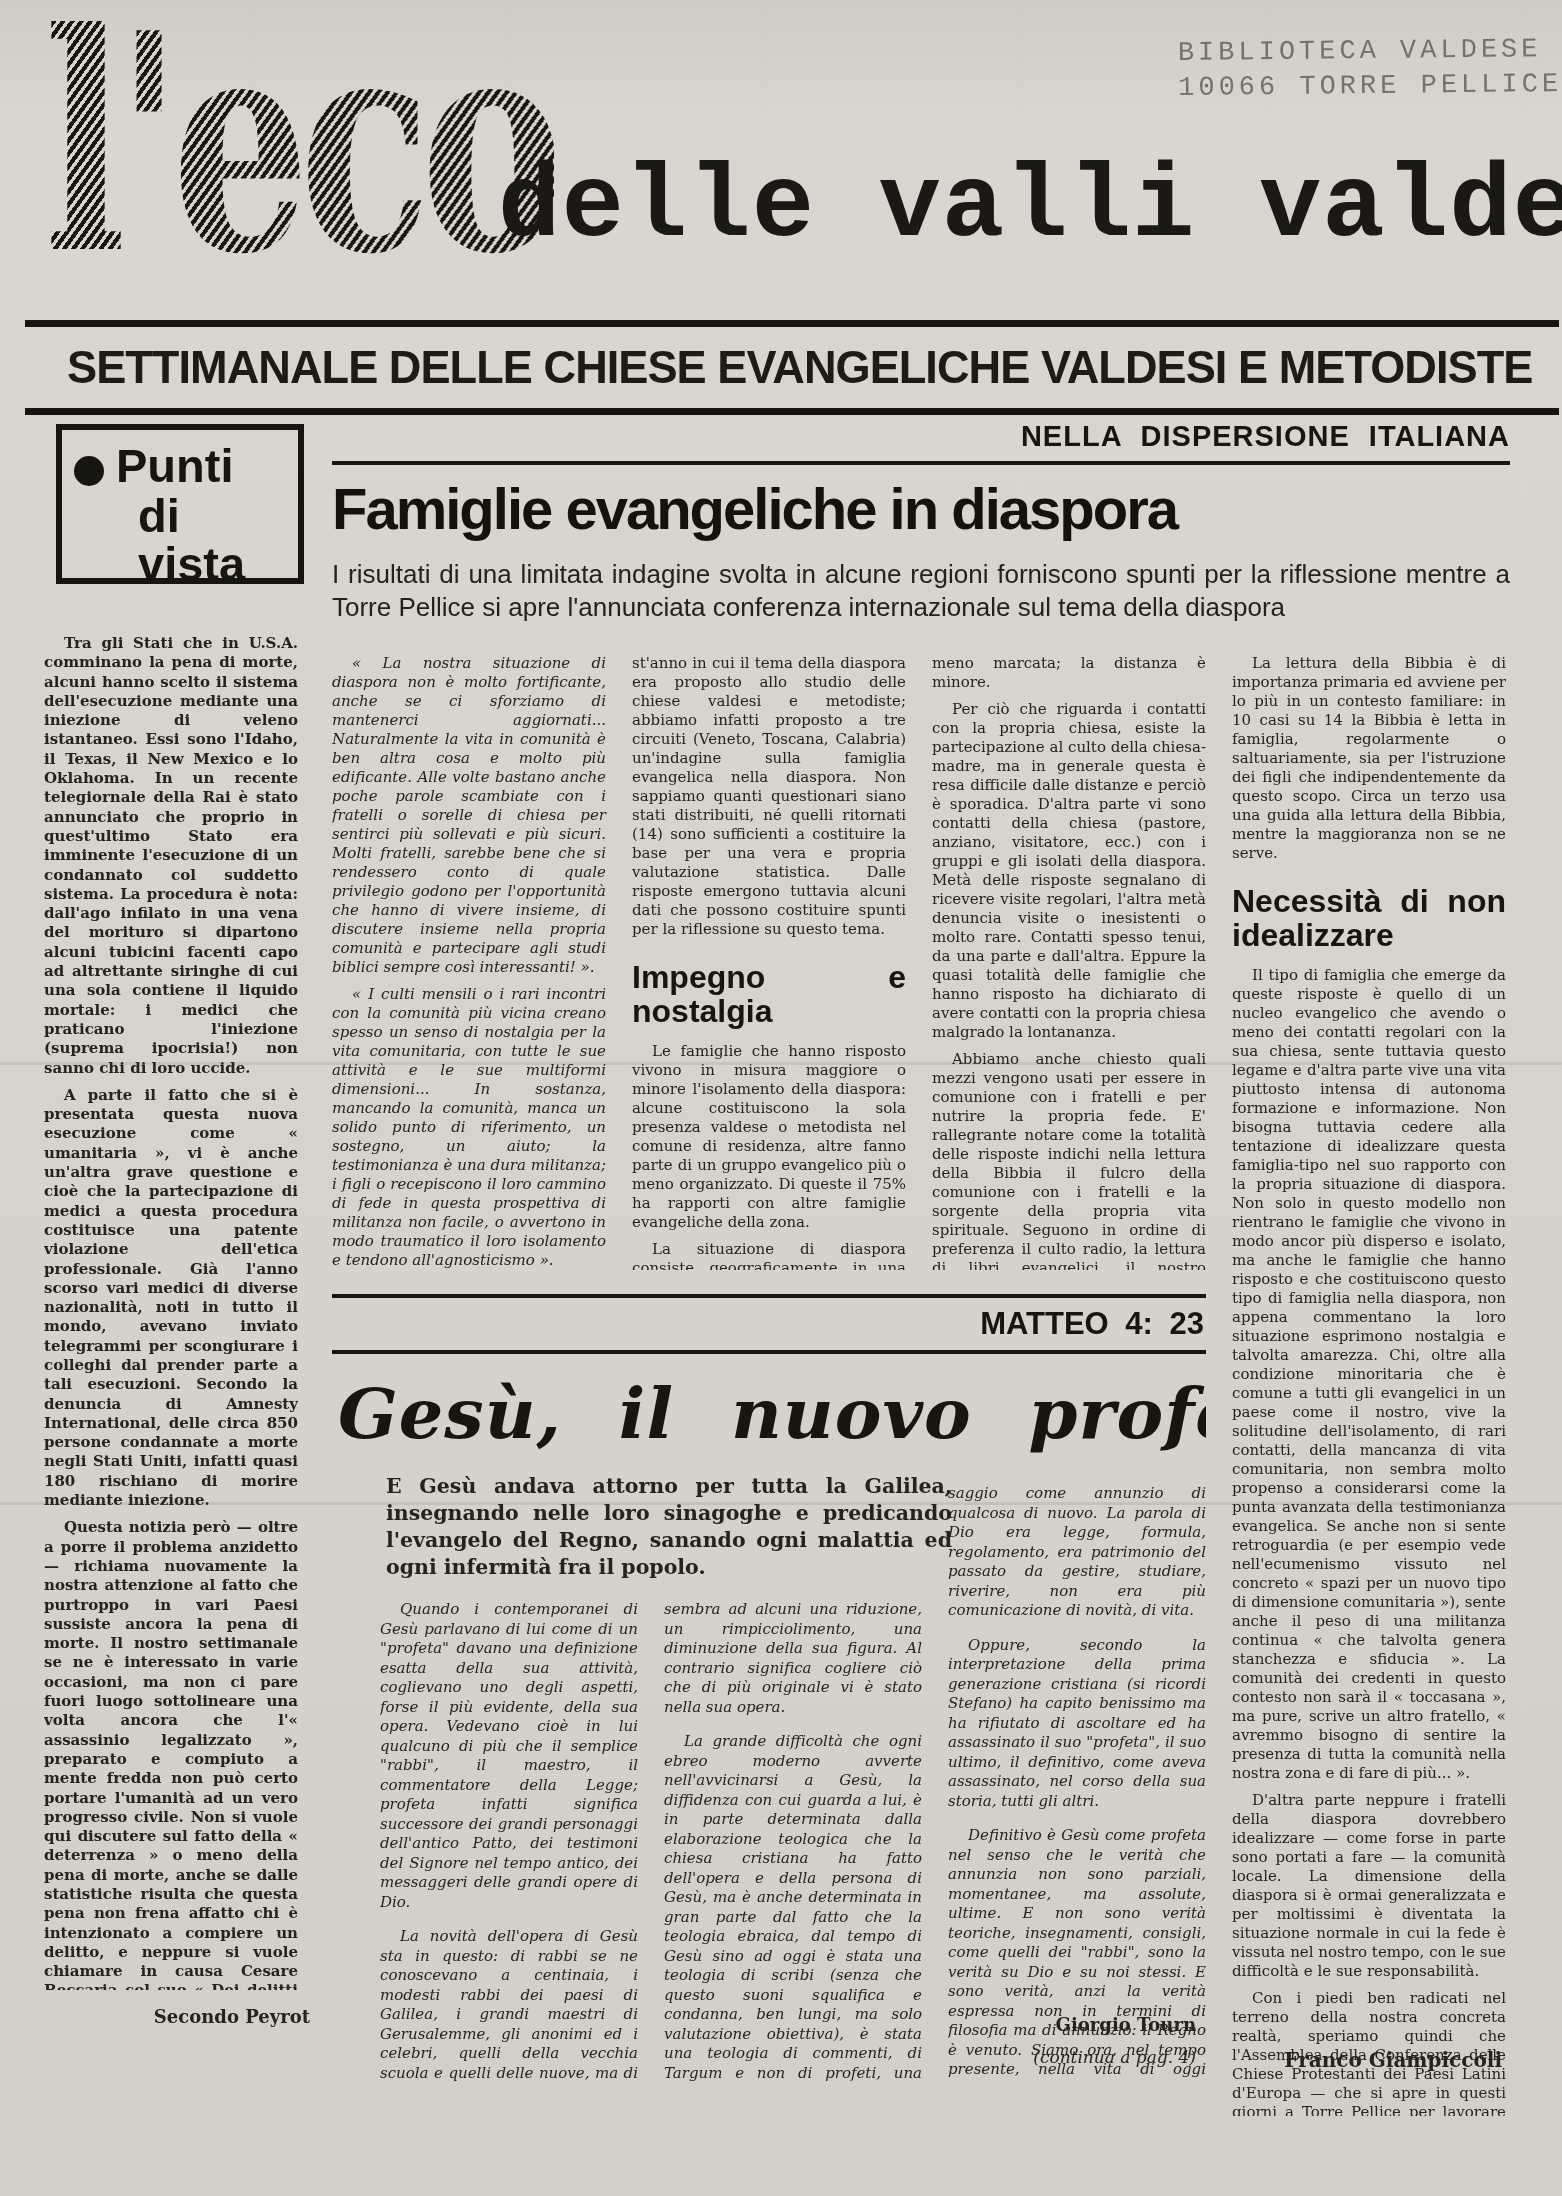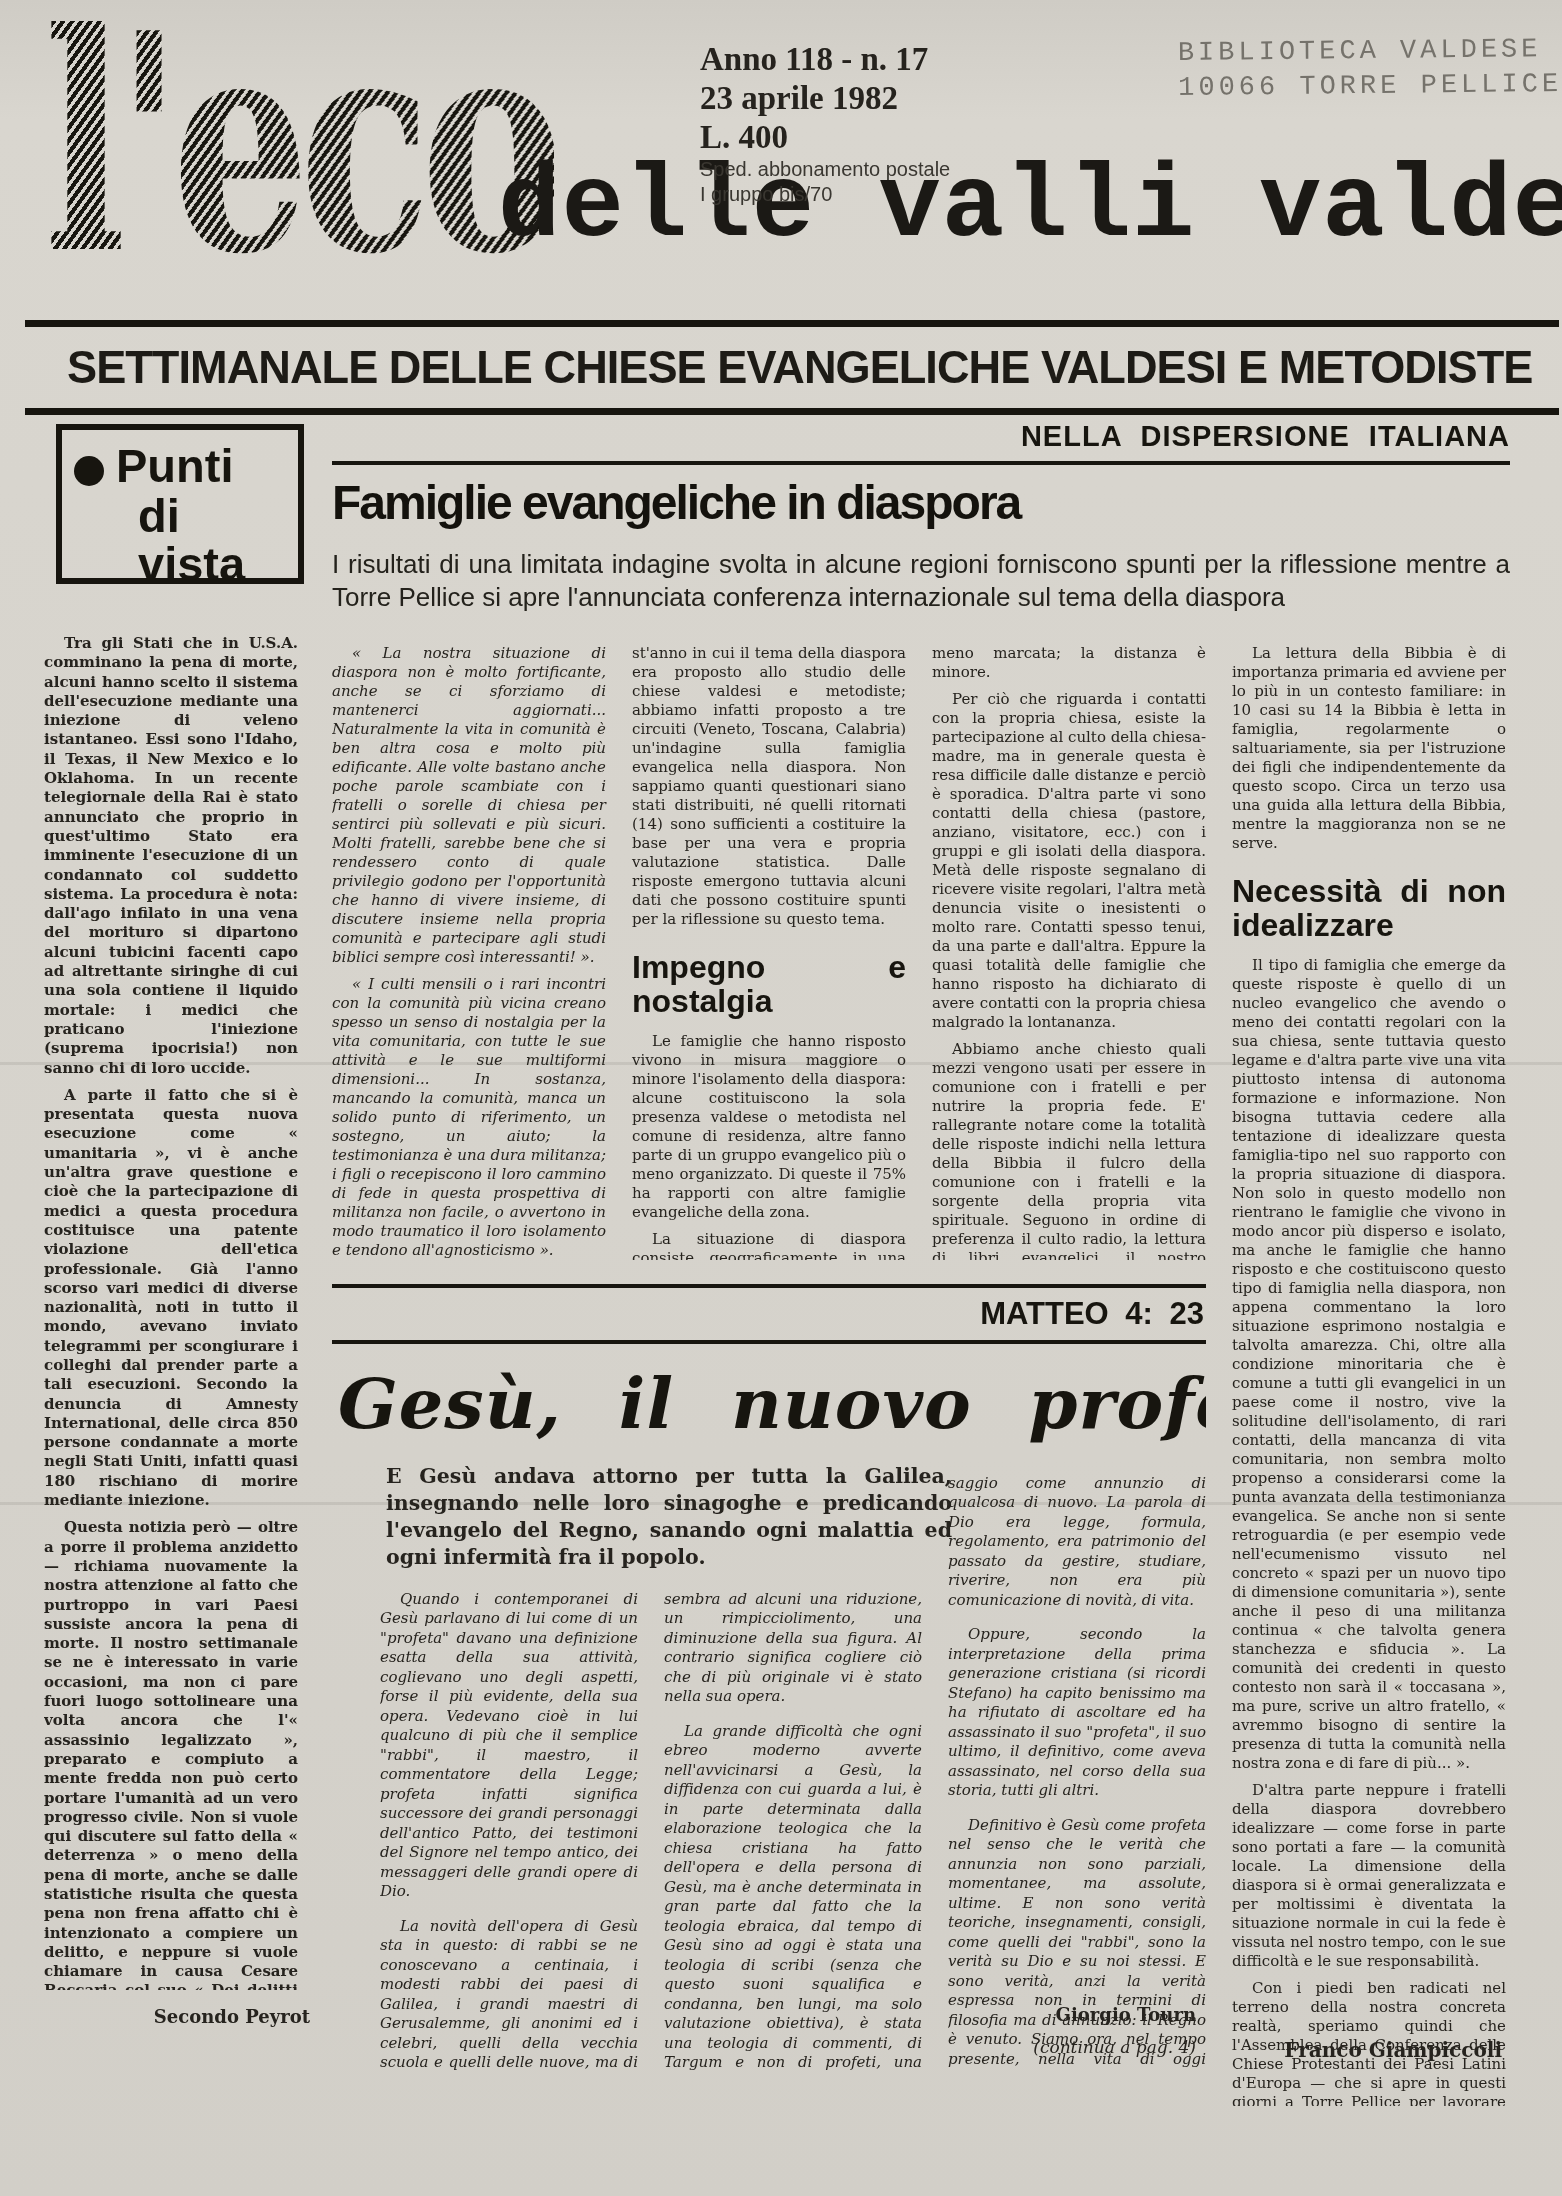--- a/index.html
+++ b/index.html
@@ -34,21 +34,21 @@
     text-align:justify;font-weight:bold;font-size:15px;line-height:19.3px;}
   #left-col p{margin:0 0 8px;text-indent:20px;}
   #left-sig{position:absolute;left:56px;top:2006px;width:254px;text-align:right;
     font-weight:bold;font-size:18px;}
   
   #main{position:absolute;left:332px;top:420px;width:1178px;}
   #d-kicker{text-align:right;font-family:"Liberation Sans",sans-serif;font-weight:bold;
     font-size:29px;letter-spacing:1px;word-spacing:10px;color:#17150f;}
   .hrule{height:4px;background:#17150f;margin-top:8px;}
   #d-head{margin:14px 0 0;font-family:"Liberation Sans",sans-serif;font-weight:bold;
-    font-size:48px;line-height:1.02;letter-spacing:-2px;white-space:nowrap;color:#14120d;}
+    font-size:58px;line-height:1.02;letter-spacing:-2px;white-space:nowrap;color:#14120d;}
   #d-stand{margin-top:20px;font-family:"Liberation Sans",sans-serif;font-size:26px;
     line-height:33px;color:#24221c;text-align:justify;}
   #cols-wrap{position:relative;margin-top:22px;display:flex;gap:26px;}
   .col{width:274px;text-align:justify;font-size:15px;line-height:19px;}
   .col p{margin:8px 0 6px;}
   .bp{text-indent:20px;}
   .bc{text-indent:0;}
   .bq{text-indent:20px;font-style:italic;}
   .bh{font-family:"Liberation Sans",sans-serif;font-weight:bold;font-size:32px;line-height:1.05;
     margin:22px 0 14px;text-indent:0;color:#17150f;}
@@ -74,27 +74,20 @@
     font-style:italic;font-size:17px;}
 </style>
 </head>
 <body>
 
 <div id="page">
 
   <div id="logo">l'eco</div>
   <div id="logo-suffix">delle valli valdesi</div>
 
-  <div id="issue">
-    <div class="big">Anno 118 - n. 17</div>
-    <div class="big">23 aprile 1982</div>
-    <div class="big">L. 400</div>
-    <div class="small">Sped. abbonamento postale</div>
-    <div class="small">I gruppo bis/70</div>
-  </div>
 
   <div id="stamp">
     <div>BIBLIOTECA VALDESE</div>
     <div>10066 TORRE PELLICE</div>
   </div>
 
   <div id="banner">
     <div class="txt">SETTIMANALE DELLE CHIESE EVANGELICHE VALDESI E METODISTE</div>
   </div>
 

